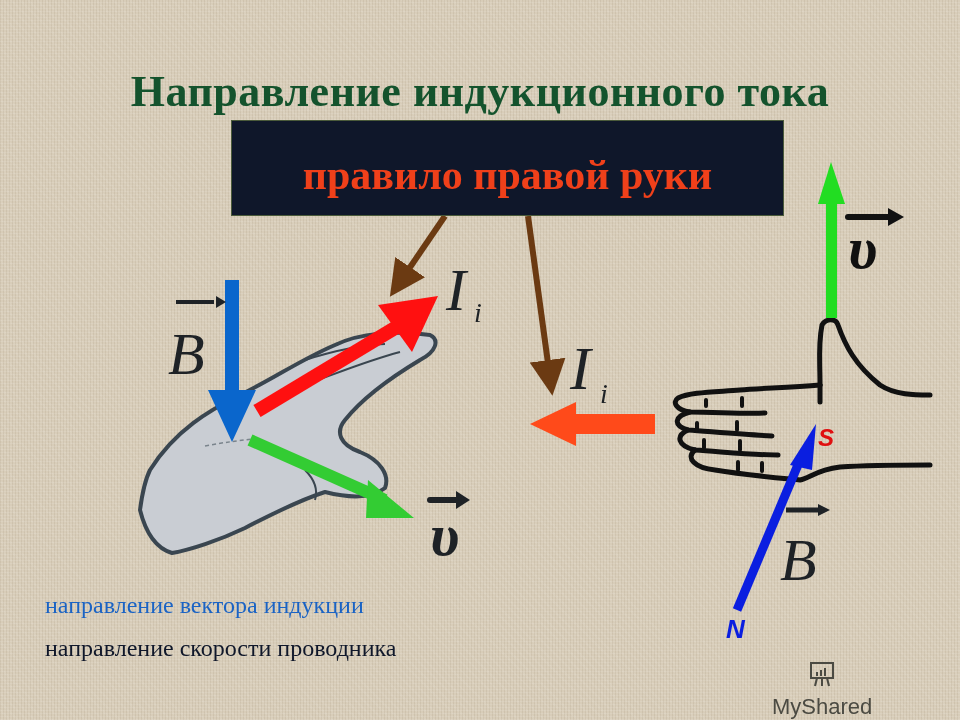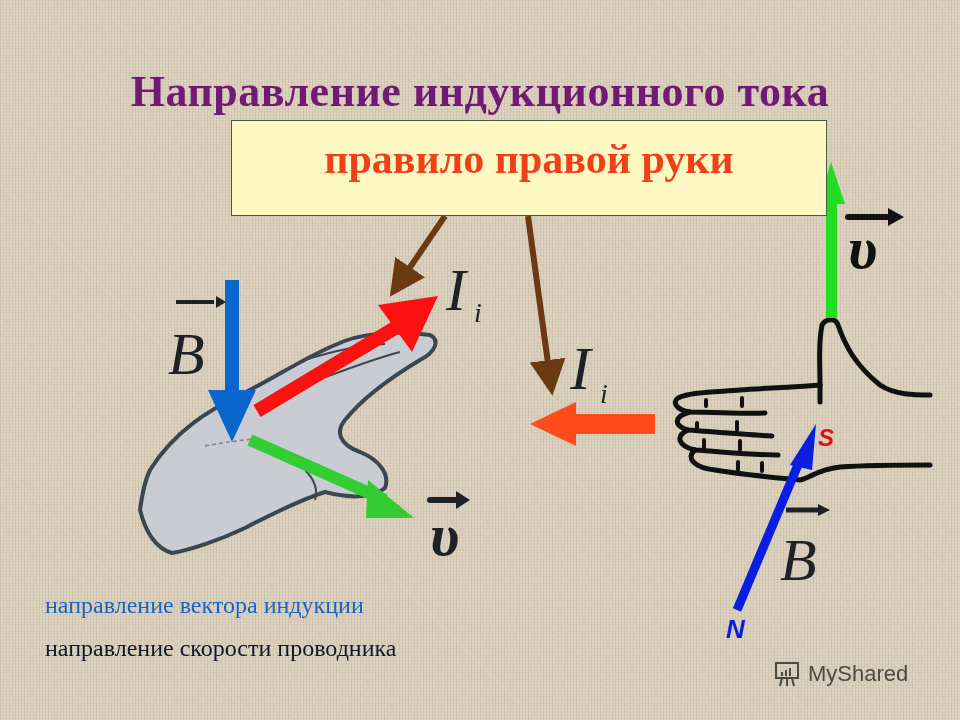--- a/index.html
+++ b/index.html
@@ -4,32 +4,32 @@
 <style>
   html,body{margin:0;padding:0;}
   body{width:960px;height:720px;overflow:hidden;position:relative;
     background-color:#d8cdb9;
     background-image:
       repeating-linear-gradient(0deg, rgba(255,255,255,0.10) 0px, rgba(255,255,255,0.10) 1px, transparent 1px, transparent 3px),
       repeating-linear-gradient(90deg, rgba(120,100,70,0.10) 0px, rgba(120,100,70,0.10) 1px, transparent 1px, transparent 3px),
       repeating-linear-gradient(45deg, rgba(255,255,255,0.05) 0px, rgba(255,255,255,0.05) 2px, transparent 2px, transparent 6px);
     font-family:"Liberation Serif", serif;}
   .title{position:absolute;left:0;width:960px;top:66px;text-align:center;
-    font-weight:bold;font-size:44px;color:#701a75;letter-spacing:0.5px;}
-  .rulebox{position:absolute;left:231px;top:120px;width:596px;height:96px;
-    background:#fef9c3;border:1px solid #4a5a3a;box-sizing:border-box;
-    display:flex;justify-content:center;}
+    font-weight:bold;font-size:44px;color:#14532d;letter-spacing:0.5px;}
+  .rulebox{position:absolute;left:231px;top:120px;width:553px;height:96px;
+    background:#0f172a;border:1px solid #4a5a3a;box-sizing:border-box;
+    display:flex;align-items:center;justify-content:center;}
   .rulebox span{font-weight:bold;font-size:42px;color:#f0401a;padding-top:14px;}
   .legend{position:absolute;left:45px;font-weight:normal;font-size:24px;}
   .legend.l1{top:592px;color:#1a63c4;}
   .legend.l2{top:635px;color:#0f172a;}
   svg.diagram{position:absolute;left:0;top:0;}
   .sym{font-family:"Liberation Serif", serif;font-style:italic;}
   .watermark{position:absolute;left:772px;top:660px;display:flex;align-items:center;gap:6px;
-    font-family:"Liberation Sans", sans-serif;font-size:22px;color:#4b4a42;}
+    font-family:"Liberation Sans", sans-serif;font-size:22px;color:#4b4a42;flex-direction:column;}
 </style>
 </head>
 <body>
 
 <div class="title">Направление индукционного тока</div>
 
 <svg class="diagram" width="960" height="720" viewBox="0 0 960 720">
   <defs>
     <marker id="brownHead" markerWidth="6" markerHeight="6" refX="3" refY="3" orient="auto" markerUnits="strokeWidth">
       <path d="M0,0 L6,3 L0,6 Z" fill="#6b3a12"></path>

